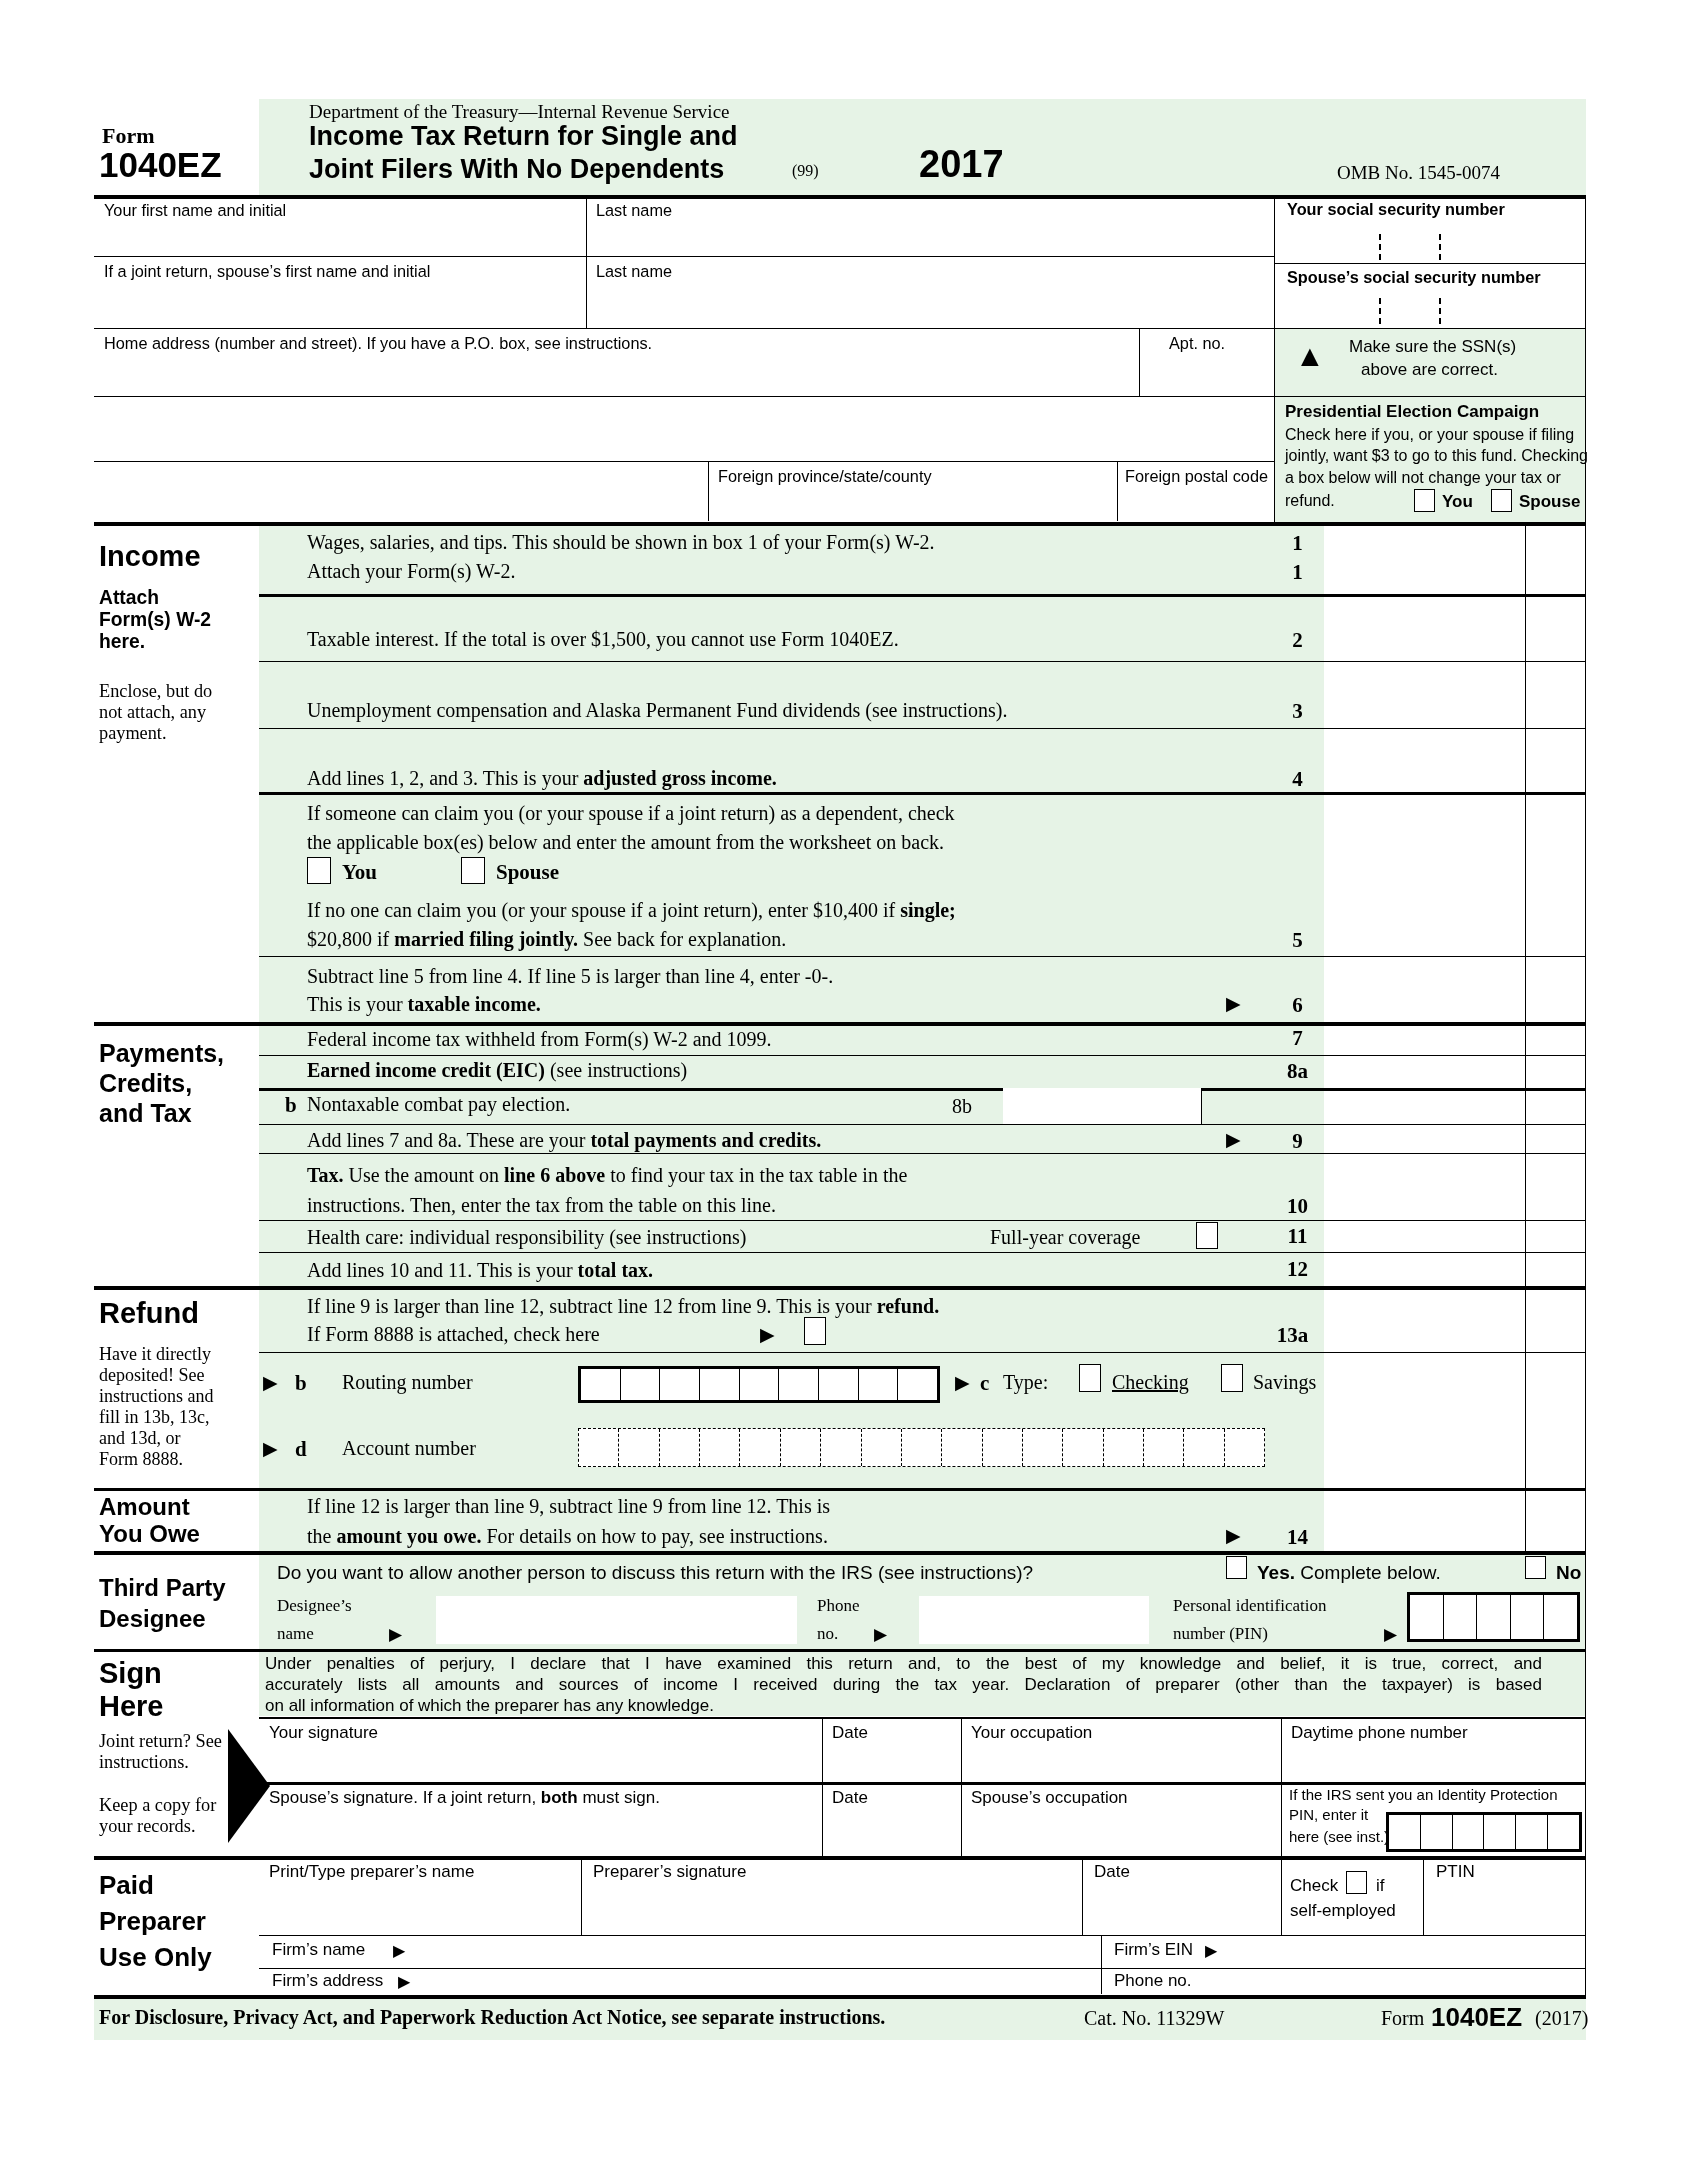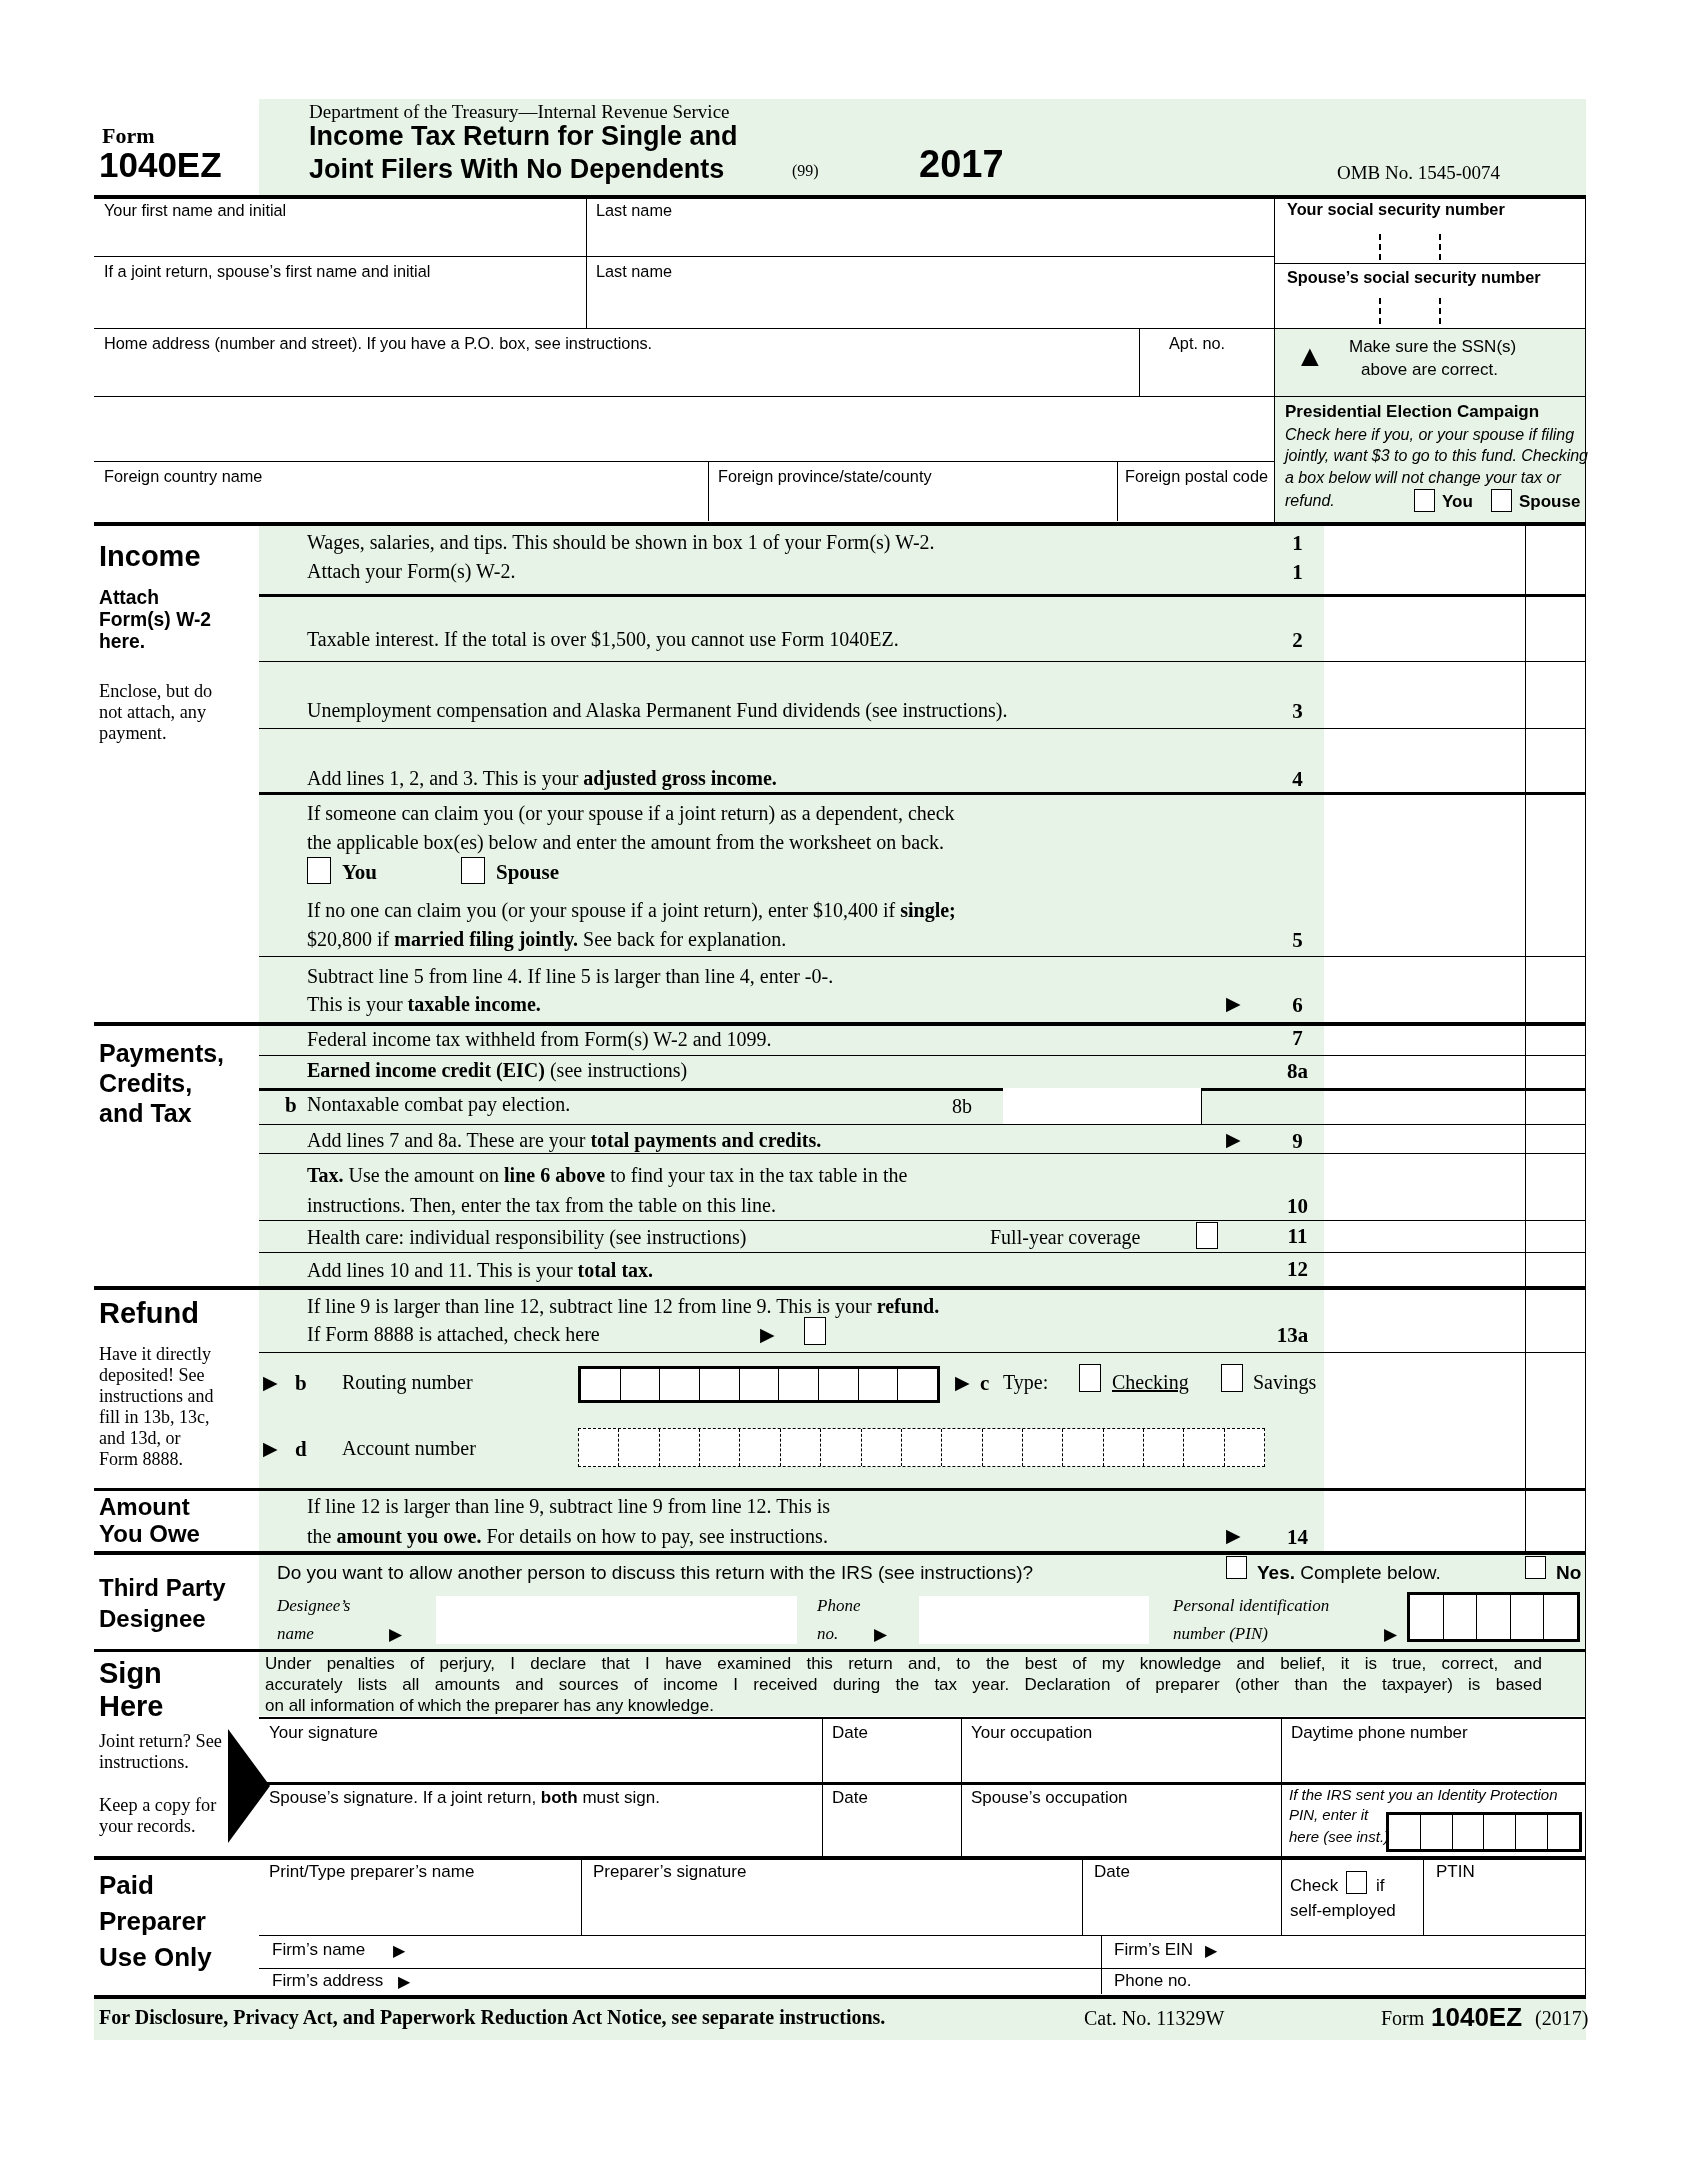--- a/index.html
+++ b/index.html
@@ -11,21 +11,21 @@
   .b{font-weight:700;}
   .green{background:#e6f3e6;}
   .hl{position:absolute;background:#000;height:1.3px;}
   .hl.t25{height:2.6px;}
   .hl.t35{height:3.6px;}
   .vl{position:absolute;background:#000;width:1.3px;}
   .t{position:absolute;font-family:"Liberation Serif",serif;font-size:20px;white-space:nowrap;}
   .num{position:absolute;font-family:"Liberation Serif",serif;font-weight:700;font-size:21px;width:51px;text-align:center;white-space:nowrap;}
   .lab{position:absolute;font-size:16.3px;white-space:nowrap;}
   .lab.bold{font-weight:700;}
-  .slab{position:absolute;font-size:15px;white-space:nowrap;font-style:italic;}
+  .slab{position:absolute;font-size:15px;white-space:nowrap;}
   .cb{position:absolute;width:21px;height:23px;border:1.7px solid #000;background:#fff;box-sizing:border-box;}
   .arrow{position:absolute;font-size:19px;line-height:19px;}
   .blt{position:absolute;font-family:"Liberation Serif",serif;font-weight:700;font-size:21px;white-space:nowrap;}
   .side-big{position:absolute;font-weight:700;font-size:29px;line-height:33px;white-space:nowrap;}
   .side-med{position:absolute;font-weight:700;font-size:25px;line-height:30px;white-space:nowrap;}
   .side-note{position:absolute;font-family:"Liberation Serif",serif;font-size:18.3px;line-height:21px;white-space:nowrap;}
   .cells{position:absolute;display:flex;background:#fff;border:3px solid #000;box-sizing:border-box;}
   .cells>div{flex:1;border-left:1.7px solid #000;}
   .cells>div:first-child{border-left:none;}
   .cellsd{position:absolute;display:flex;background:#fff;border:1.5px dashed #000;box-sizing:border-box;}
@@ -112,23 +112,20 @@
   <div class="lab bold" style="left:1285px;top:402px;font-size:17px;">Presidential Election Campaign</div>
   <div class="slab" style="left:1285px;top:426px;font-size:16px;">Check here if you, or your spouse if filing</div>
   <div class="slab" style="left:1285px;top:447px;font-size:16px;">jointly, want $3 to go to this fund. Checking</div>
   <div class="slab" style="left:1285px;top:469px;font-size:16px;">a box below will not change your tax or</div>
   <div class="slab" style="left:1285px;top:492px;font-size:16px;">refund.</div>
   <div class="cb" style="left:1414px;top:489px;"></div>
   <div class="lab bold" style="left:1442px;top:492px;font-size:17px;">You</div>
   <div class="cb" style="left:1491px;top:489px;"></div>
   <div class="lab bold" style="left:1519px;top:492px;font-size:17px;">Spouse</div>
 
-  <div class="hotspot" style="left:94px;top:461px;width:614px;height:60px;">
-    <span class="lab" style="left:10px;top:6px;">Foreign country name</span>
-    </div>
   <div class="hotspot" style="left:708px;top:461px;width:409px;height:60px;">
     <span class="lab" style="left:10px;top:6px;">Foreign province/state/county</span>
     </div>
   <div class="hotspot" style="left:1117px;top:461px;width:157px;height:60px;">
     <span class="lab" style="left:8px;top:6px;">Foreign postal code</span>
     </div>
 
   <div class="side-big" style="left:99px;top:540px;">Income</div>
   <div class="abs sans b" style="left:99px;top:587px;font-size:19.3px;line-height:22px;">
     <div>Attach</div>

